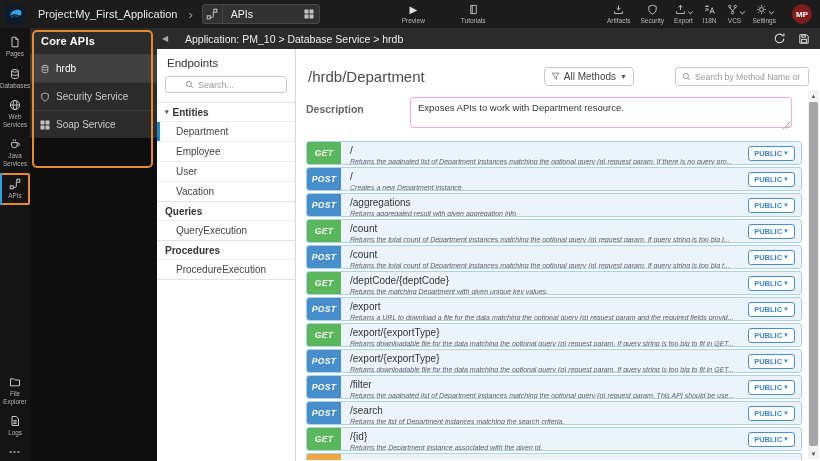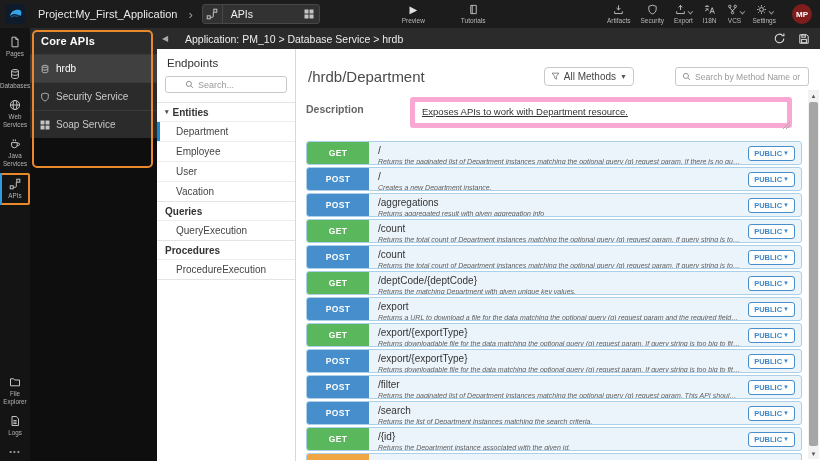--- a/index.html
+++ b/index.html
@@ -70,27 +70,27 @@
   .filter-select { height:19px; border:1px solid #c9c9c9; border-radius:4px; display:flex; align-items:center; gap:4px; padding:0 6px; font-size:10px; color:#444; background:#fff; }
   .filter-select .caret { font-size:7px; color:#555; }
   .mh-search { margin:0 11px 0 9px; width:134px; height:19px; border:1px solid #c9c9c9; border-radius:3px; display:flex; align-items:center; gap:4px; padding:0 6px; background:#fff; }
   .mh-search input { border:none; outline:none; width:100%; font-size:8.6px; font-family:inherit; color:#444; background:transparent; }
   .mh-search input::placeholder { color:#999; }
 
   .main-content { position:absolute; left:296px; top:90px; right:0; bottom:0; background:#fff; overflow:hidden; }
   .desc-row { display:flex; margin:7px 10px 0 10px; }
   .desc-label { width:104px; font-size:10.5px; font-weight:600; color:#666; padding-top:6px; }
   .desc-ta-wrap { position:relative; width:382px; }
-  .desc-ta-wrap textarea { width:382px; height:31px; border:5px solid #f9a8d4; border-radius:3px; resize:none; font-family:inherit; font-size:9.5px; color:#333; padding:4px 7px; outline:none;text-decoration:underline; }
+  .desc-ta-wrap textarea { width:382px; height:31px; border:1px solid #f9a8d4; border-radius:3px; resize:none; font-family:inherit; font-size:9.5px; color:#333; padding:4px 7px; outline:none; }
   .resize-grip { position:absolute; right:2px; bottom:3px; width:7px; height:7px; background:
       linear-gradient(135deg, transparent 0 50%, #aaa 50% 55%, transparent 55% 70%, #aaa 70% 75%, transparent 75%); }
 
   .api-rows { margin:9px 18px 0 10px; }
   .api-row { height:24px; margin-bottom:2px; background:#ebf4fb; border:1px solid #abd0ea; border-radius:3px; display:flex; align-items:center; overflow:hidden; }
-  .api-row .badge { width:62px; align-self:stretch; display:flex; align-items:center; justify-content:center; color:#fff; font-size:8.5px; font-weight:bold; letter-spacing:.3px; flex:0 0 auto; }
+  .api-row .badge { width:34px; align-self:stretch; display:flex; align-items:center; justify-content:center; color:#fff; font-size:8.5px; font-weight:bold; letter-spacing:.3px; flex:0 0 auto;font-style:italic; }
   .api-row .texts { flex:1; padding-left:9px; overflow:hidden; line-height:1.15; }
   .api-row .path { font-size:10px; color:#333; white-space:nowrap; }
   .api-row .desc { font-size:7px; font-style:italic; color:#5e5e5e; white-space:nowrap; overflow:hidden; text-overflow:ellipsis; }
   .public-btn { margin:0 6px 0 8px; height:15px; padding:0 5px; background:#fff; border:1px solid #478fcc; border-radius:3px; color:#3d87c8; font-size:7.5px; font-weight:bold; display:flex; align-items:center; gap:1px; flex:0 0 auto; }
   .public-btn .caret { font-size:6px; }
   .api-row.partial { height:7px; margin-bottom:0; border-bottom:none; border-radius:3px 3px 0 0; }
   .badge-partial { background:#efa643; }
 
   
   .scrollbar { position:absolute; right:1px; top:90px; bottom:2px; width:11px; background:#f2f2f2; }

